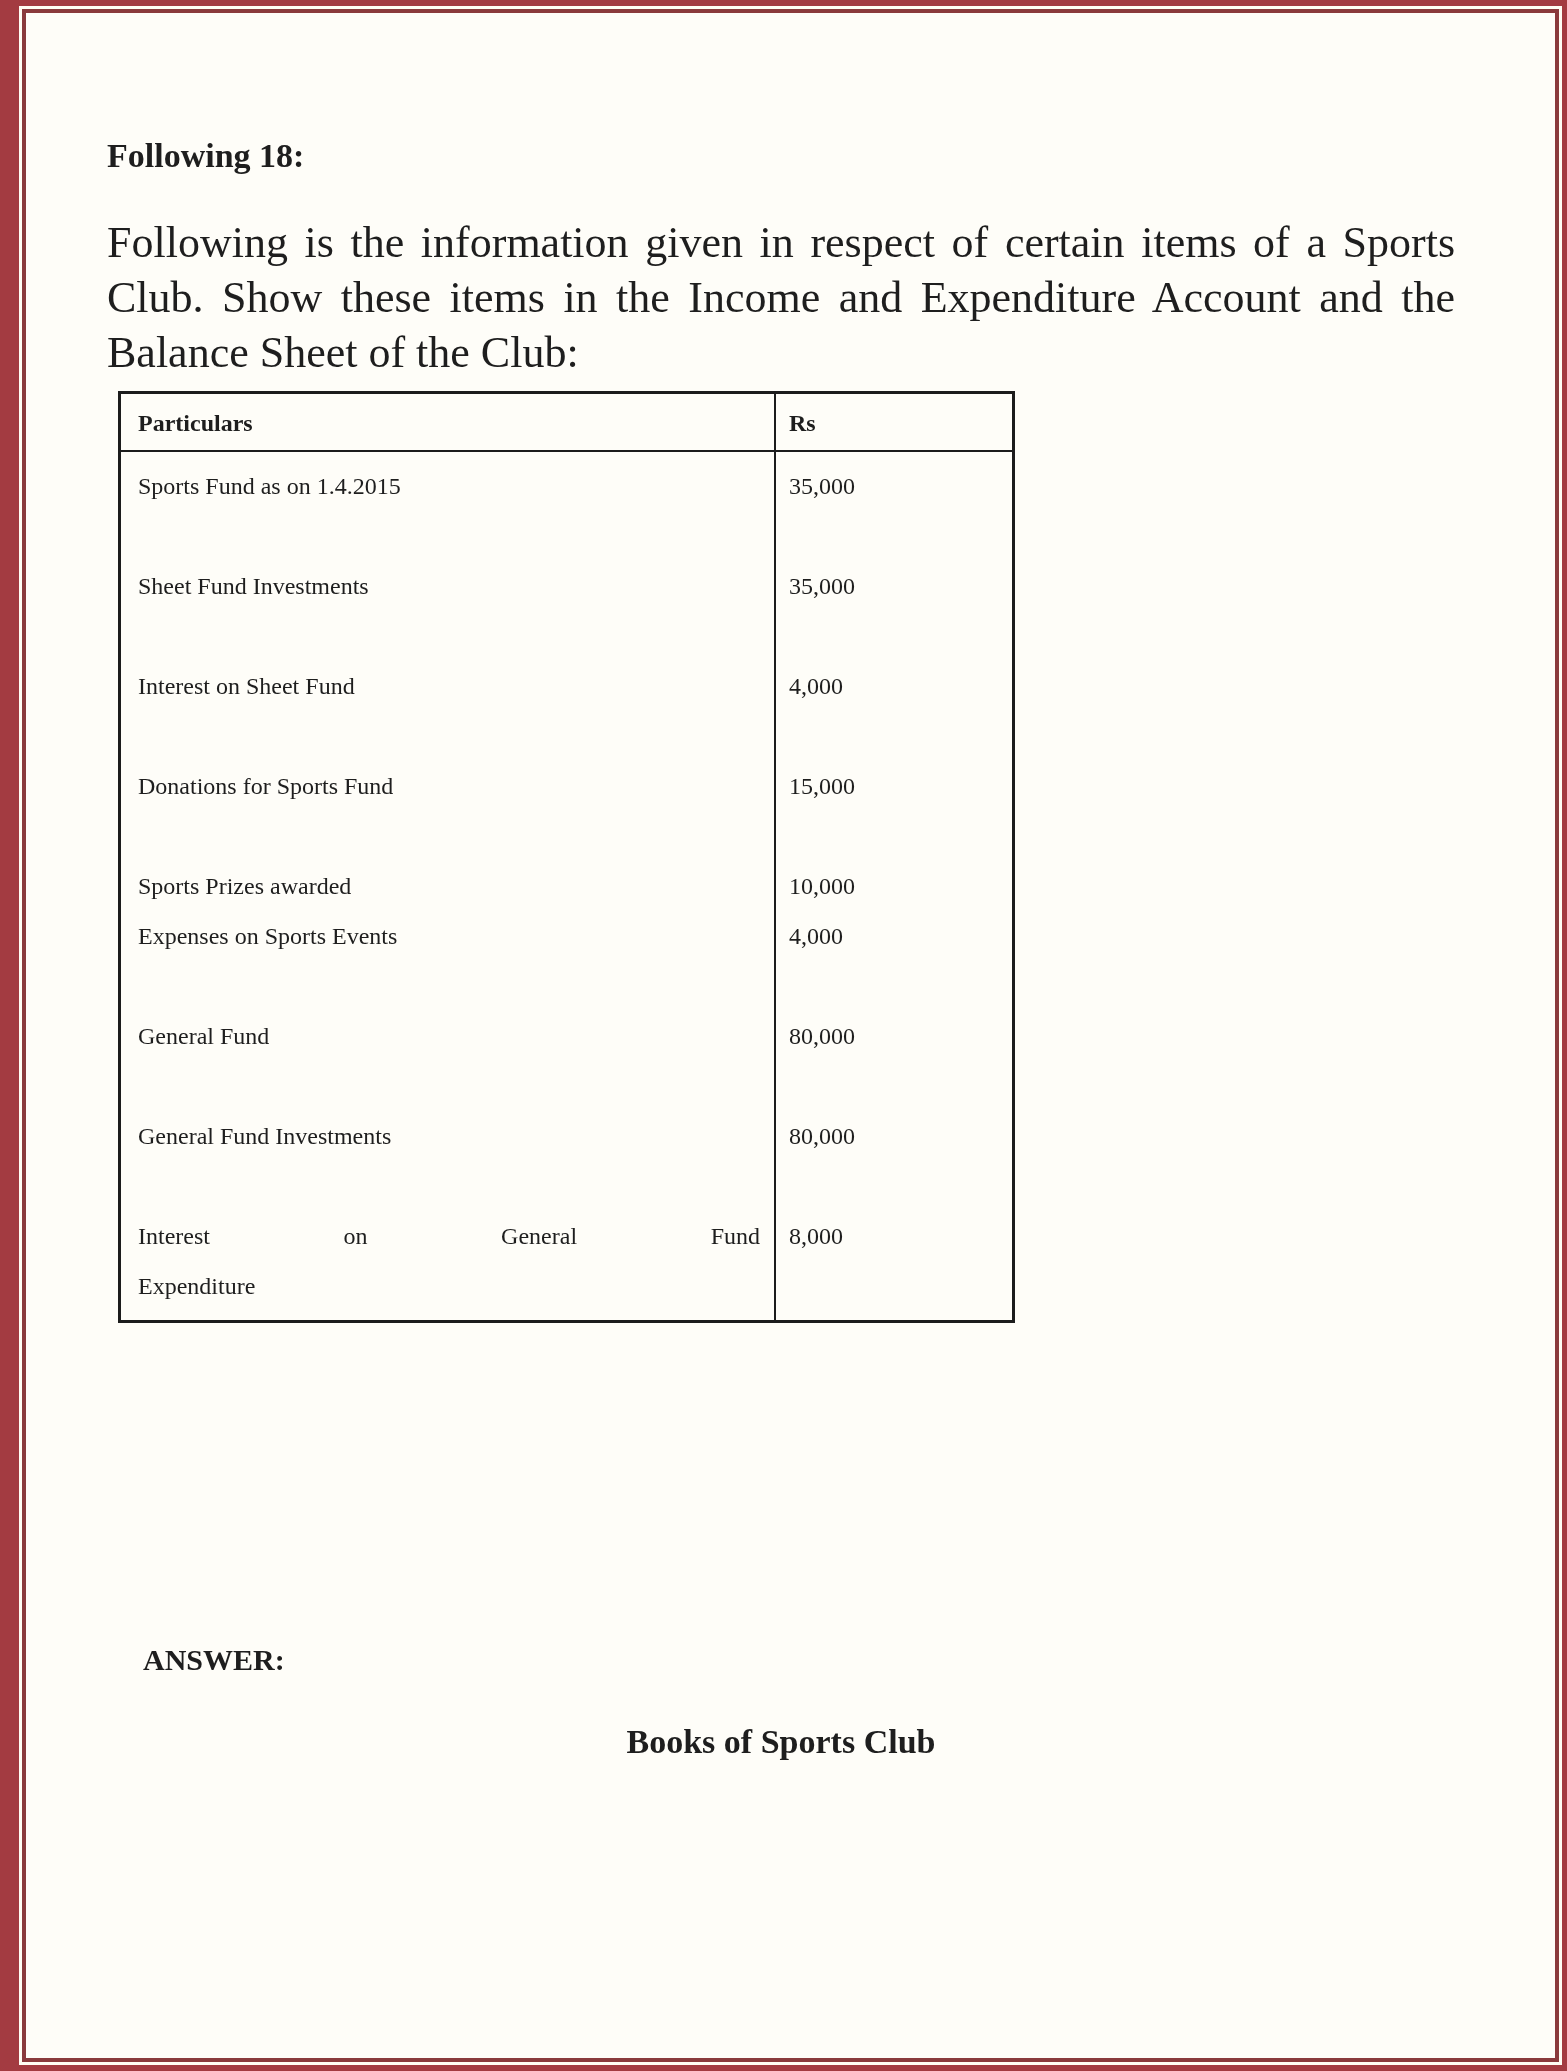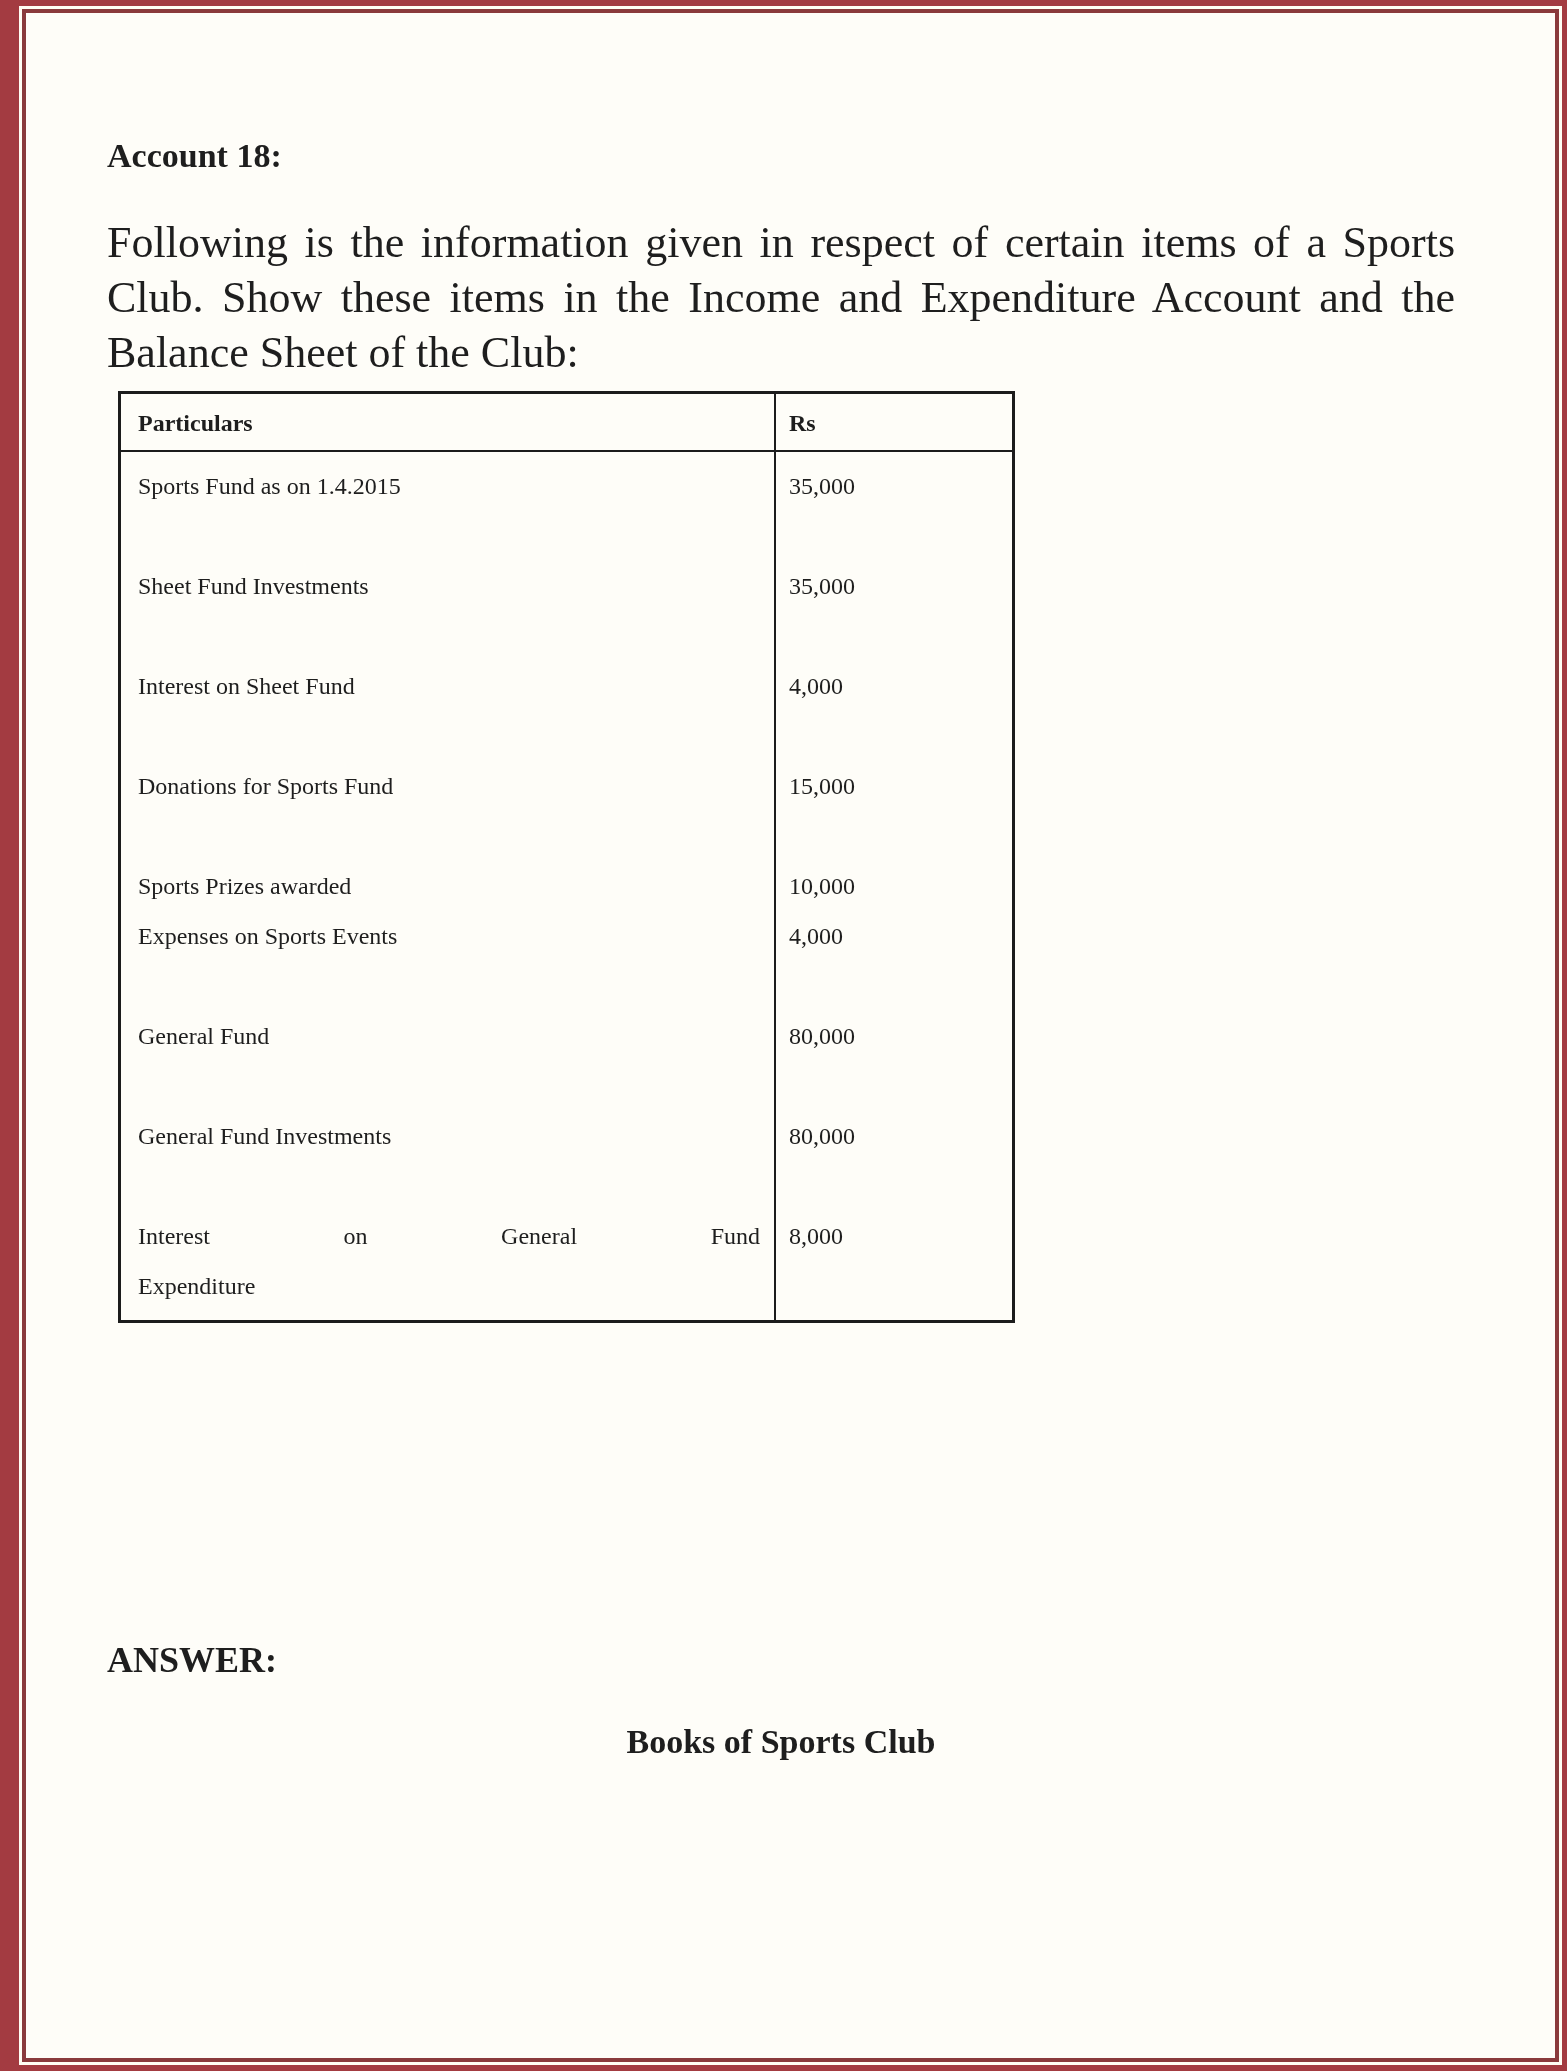--- a/index.html
+++ b/index.html
@@ -65,41 +65,42 @@
     grid-template-columns: 653px 1fr;
     line-height: 50px;
   }
   .trow.row-gap { margin-bottom: 50px; }
   .cell-label { padding-left: 17px; padding-right: 14px; }
   .cell-value { padding-left: 15px; padding-right: 16px; }
   .wrap-line1 { display: block; }
   
   .answer-heading {
     margin-top: 316px;
-    font-size: 36px;
+    font-size: 30px;
     font-weight: bold;
     line-height: 42px;
+    margin-left: 36px;
   }
   .answer-sub {
     width: 1348px;
     text-align: center;
     font-size: 34px;
     font-weight: bold;
     line-height: 42px;
   }
   .answer-sub.first  { margin-top: 40px; }
   .answer-sub.second { margin-top: 38px; }
 </style>
 </head>
 <body>
 
 <div class="page">
   <div class="content">
 
-    <div class="q-heading">Account 18:</div>
+    <div class="q-heading">Following 18:</div>
 
     <div class="q-paragraph">
       <div class="pline justify-full">Following is the information given in respect of certain items of a Sports</div>
       <div class="pline justify-full">Club. Show these items in the Income and Expenditure Account and the</div>
       <div class="pline">Balance Sheet of the Club:</div>
     </div>
 
     <div class="qtable">
       <div class="col-divider"></div>
 

